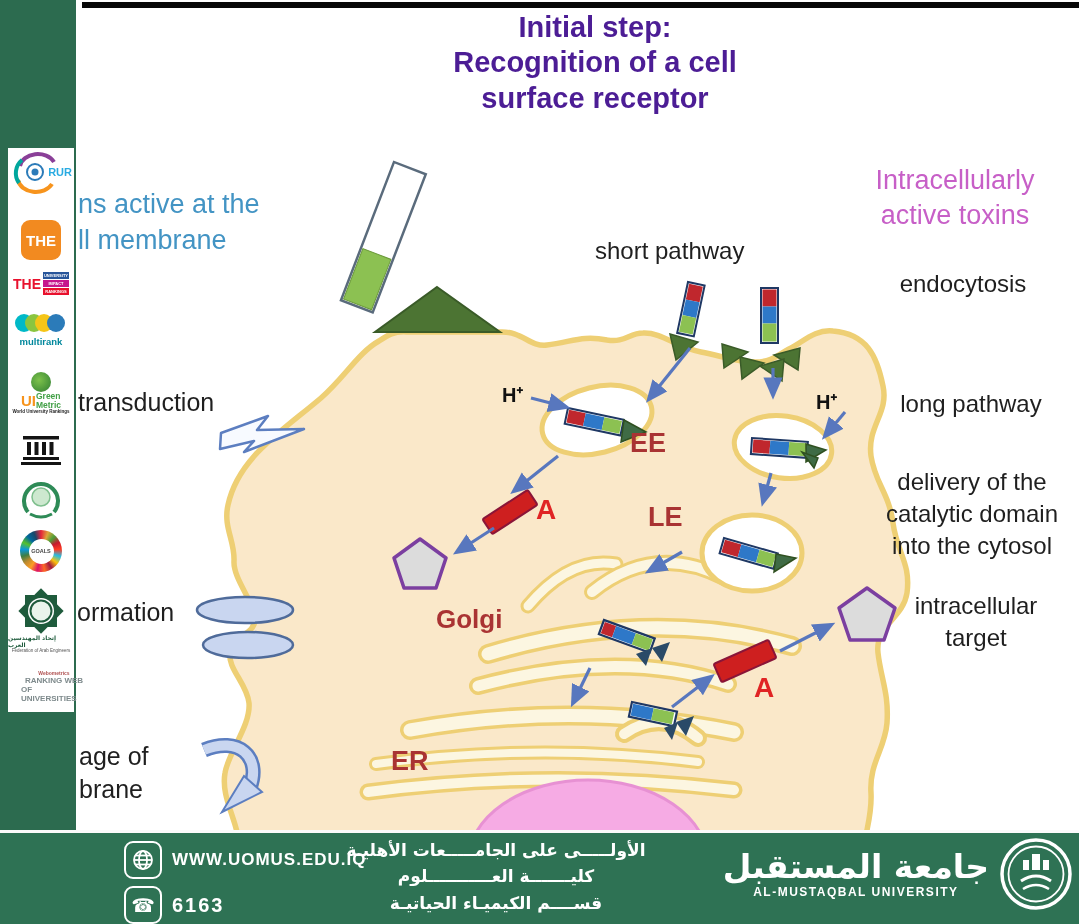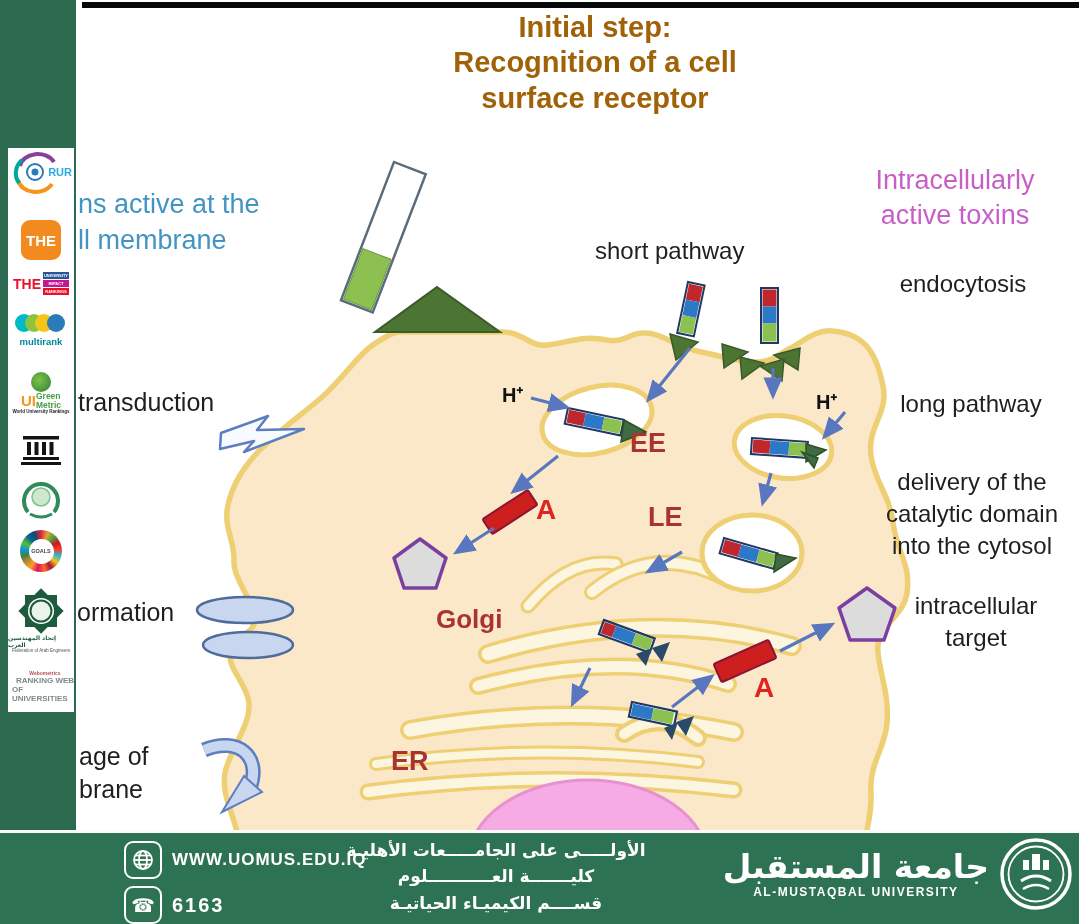--- a/index.html
+++ b/index.html
@@ -4,21 +4,21 @@
 <style>
   html,body{margin:0;padding:0;background:#1b1b1b;}
   .canvas{position:relative;width:1079px;height:924px;background:#2C6B4F;overflow:hidden;
           font-family:"Liberation Sans",sans-serif;}
   
   .slide{position:absolute;left:76px;top:0;width:1003px;height:833px;background:#fff;overflow:hidden;}
   .topline{position:absolute;left:6px;top:2px;right:0;height:6px;background:#070707;}
   .diagram-svg{position:absolute;left:0;top:0;width:1003px;height:833px;}
   .lbl{position:absolute;white-space:nowrap;color:#1f1f1f;}
   .ctr{text-align:center;white-space:normal;}
-  .title{font-size:29px;line-height:1.22;color:#a16207;font-weight:bold;}
+  .title{font-size:29px;line-height:1.22;color:#4c1d95;font-weight:bold;}
   .blue{font-size:27px;line-height:1.35;color:#4394C4;}
   .magenta{font-size:27px;line-height:1.3;color:#C75FC7;}
   .black24{font-size:24px;line-height:1.33;}
   .black25{font-size:25px;line-height:1.32;}
   .redlbl{font-weight:bold;color:#A93333;font-size:27px;}
   .brightA{font-weight:bold;color:#E02424;font-size:28px;}
   .hplus{font-weight:bold;font-size:20px;color:#111;}
   
   .rail{position:absolute;left:8px;top:148px;width:66px;height:564px;background:#fff;}
   .rail .item{position:absolute;left:0;width:66px;display:flex;flex-direction:column;align-items:center;}
@@ -32,21 +32,21 @@
   .mr-text{font-size:9.5px;font-weight:bold;color:#00879C;}
   .gm-dot{width:20px;height:20px;border-radius:50%;background:radial-gradient(circle at 40% 40%,#7DC24B,#2E7D32);}
   .gm-row{display:flex;align-items:center;gap:0;}
   .gm-ui{color:#F7941D;font-weight:bold;font-size:15px;}
   .gm-col{display:flex;flex-direction:column;color:#43A047;font-size:8.5px;font-weight:bold;line-height:1;}
   .gm-sub{font-size:4.5px;color:#222;font-weight:bold;}
   .sdg-ring{width:42px;height:42px;border-radius:50%;background:conic-gradient(#E5243B,#DDA63A,#4C9F38,#C5192D,#FF3A21,#26BDE2,#FCC30B,#A21942,#FD6925,#DD1367,#FD9D24,#BF8B2E,#3F7E44,#0A97D9,#56C02B,#00689D,#19486A,#E5243B);display:flex;align-items:center;justify-content:center;}
   .sdg-core{width:25px;height:25px;border-radius:50%;background:#fff;display:flex;align-items:center;justify-content:center;font-size:5.5px;font-weight:bold;color:#444;}
   .fed-cap1{font-size:6px;color:#1E5B3C;font-weight:bold;font-family:"DejaVu Sans",sans-serif;}
   .fed-cap2{font-size:4.5px;color:#555;}
-  .webo{display:flex;flexDirection:column;flex-direction:column;align-items:flex-start;padding-left:4px;align-self:stretch;}
+  .webo{display:flex;flexDirection:column;flex-direction:column;align-items:flex-start;padding-left:4px;align-self:stretch;margin-left:9px;}
   .webo .w0{font-size:5px;color:#B05050;font-weight:bold;}
   .webo .w1,.webo .w2{font-size:8px;font-weight:bold;color:#7E8A8C;line-height:1.15;}
   
   .footer{position:absolute;left:0;right:0;bottom:0;height:91px;background:#2E7254;border-top:3px solid #fafafa;}
   .contact{position:absolute;left:78px;top:8px;display:flex;flex-direction:column;gap:7px;color:#fff;}
   .c-row{display:flex;align-items:center;gap:10px;padding-left:46px;}
   .c-ico{width:34px;height:34px;border:2px solid #fff;border-radius:9px;display:flex;align-items:center;justify-content:center;color:#fff;}
   .c-web{font-weight:bold;font-size:17px;letter-spacing:1px;}
   .c-phone{font-weight:bold;font-size:20px;letter-spacing:2px;}
   .arabic{font-family:"DejaVu Sans",sans-serif;}

